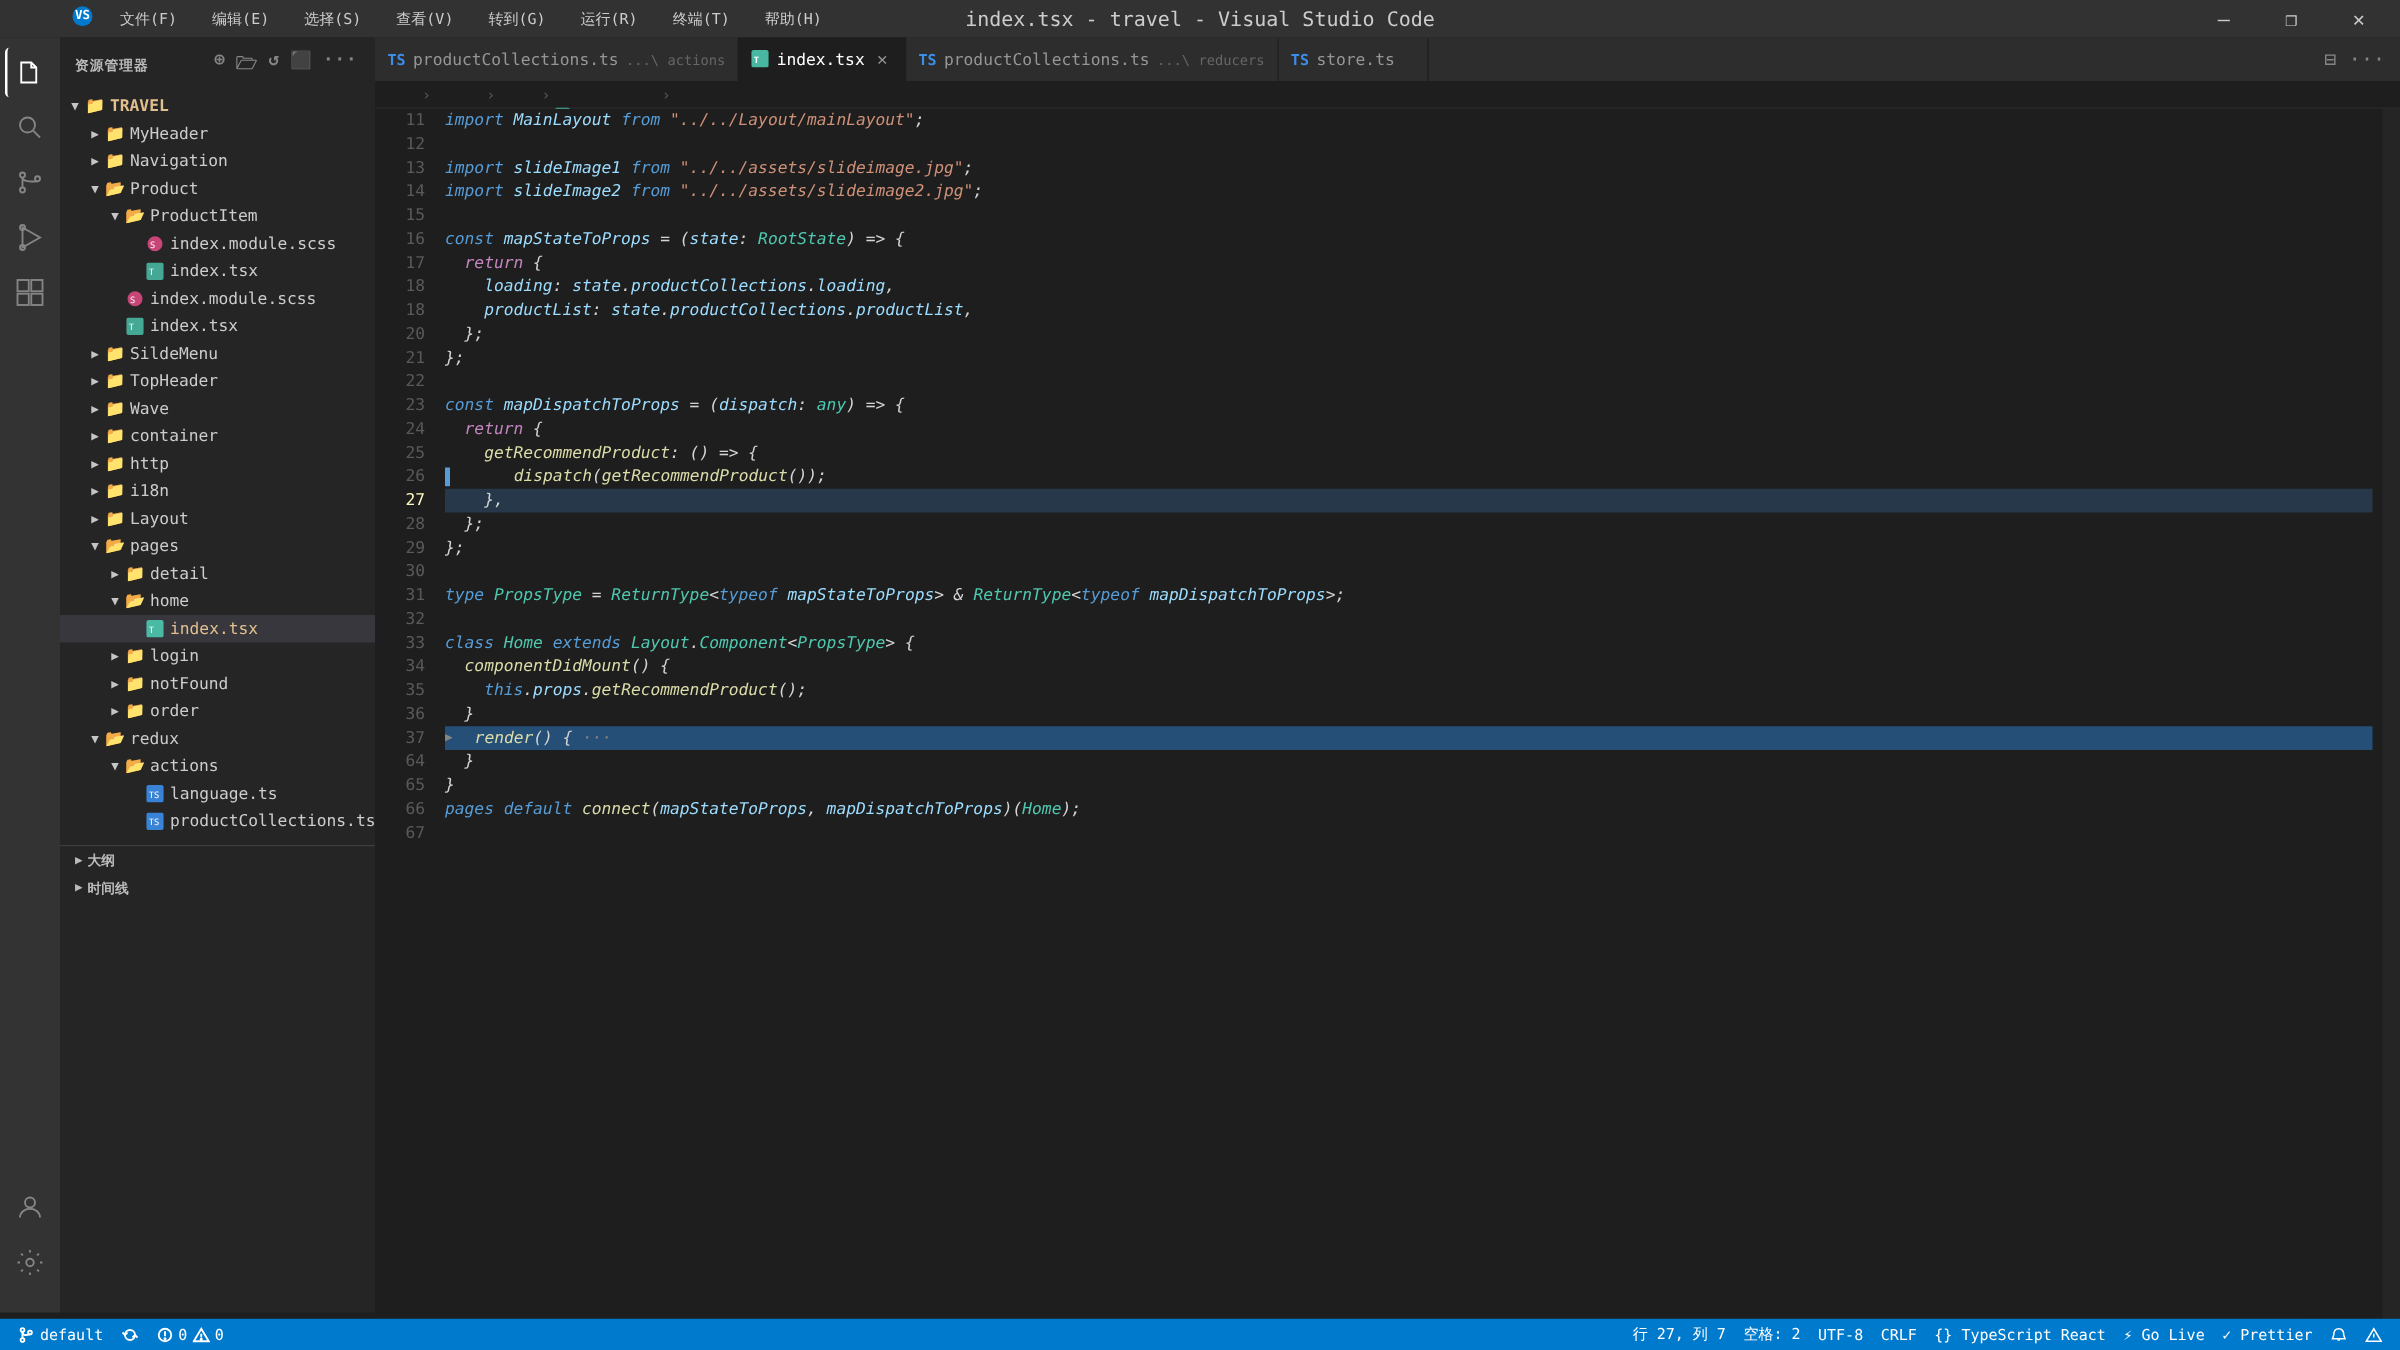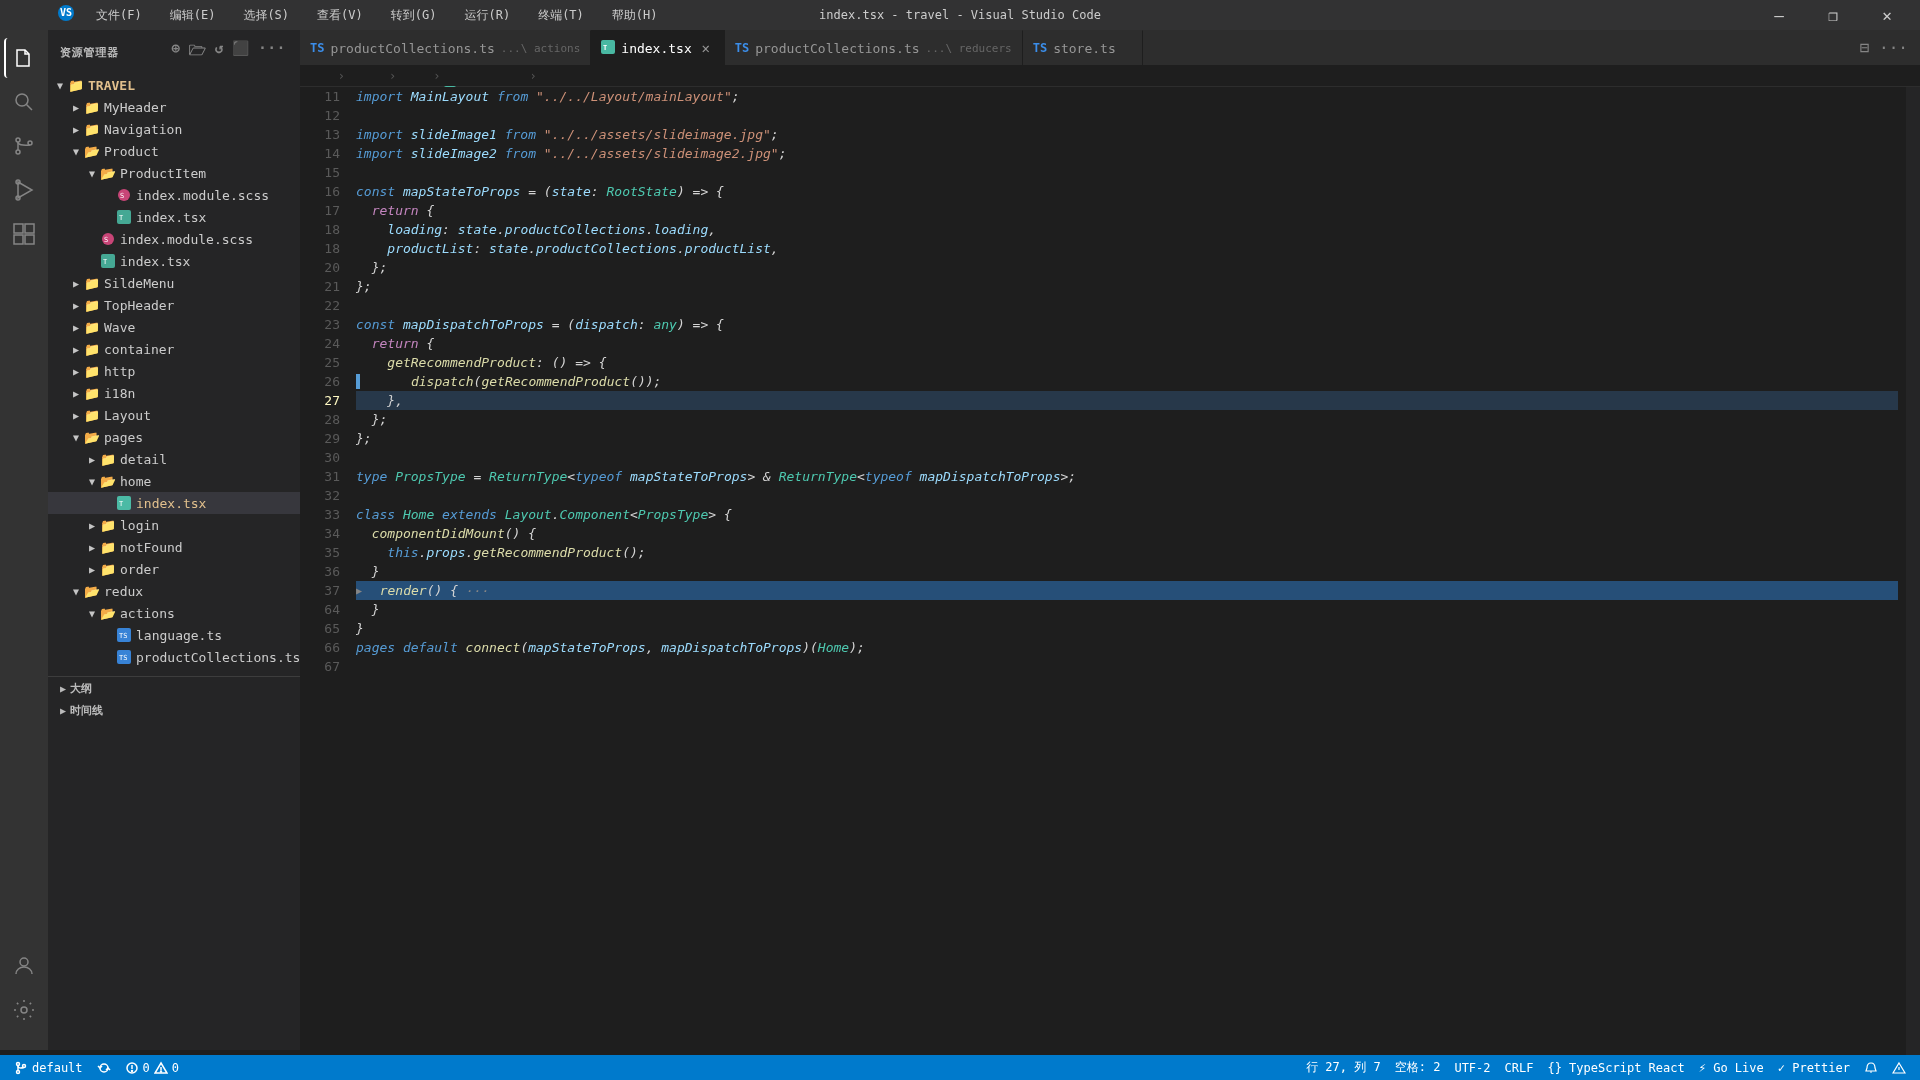--- a/index.html
+++ b/index.html
@@ -26,21 +26,21 @@
     }
     #title-bar .title-left {
       display: flex;
       gap: 16px;
       margin-left: 48px;
     }
     #title-bar .title-center {
       position: absolute;
       left: 50%;
       transform: translateX(-50%);
-      font-size: 12px;
+      font-size: 16px;
       color: #cccccc;
     }
     #title-bar .title-right {
       display: flex;
       gap: 8px;
     }
     .menu-item {
       cursor: pointer;
       padding: 2px 6px;
       border-radius: 3px;
@@ -963,21 +963,21 @@
   </div>
 
   <div class="status-right">
     <div class="status-item">
       <span>行 27, 列 7</span>
     </div>
     <div class="status-item">
       <span>空格: 2</span>
     </div>
     <div class="status-item">
-      <span>UTF-2</span>
+      <span>UTF-8</span>
     </div>
     <div class="status-item">
       <span>CRLF</span>
     </div>
     <div class="status-item">
       <span>{} TypeScript React</span>
     </div>
     <div class="status-item">
       <span>⚡ Go Live</span>
     </div>

